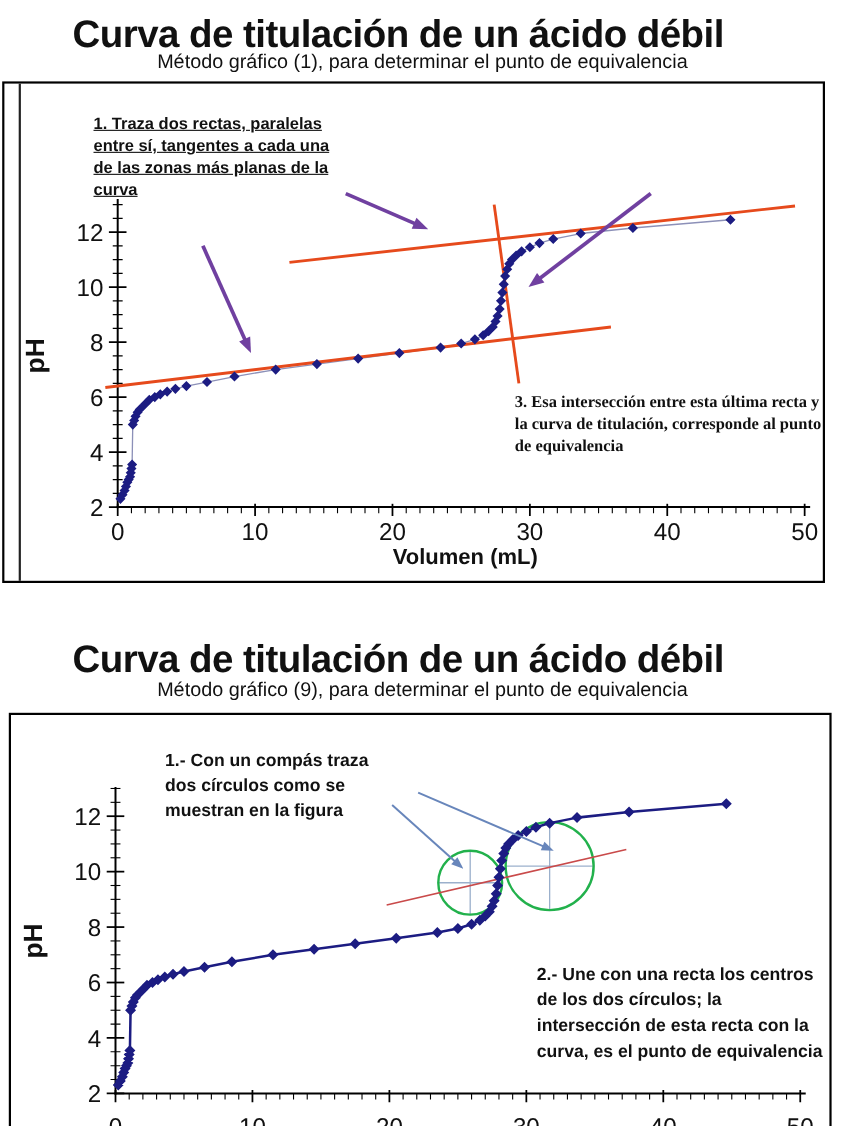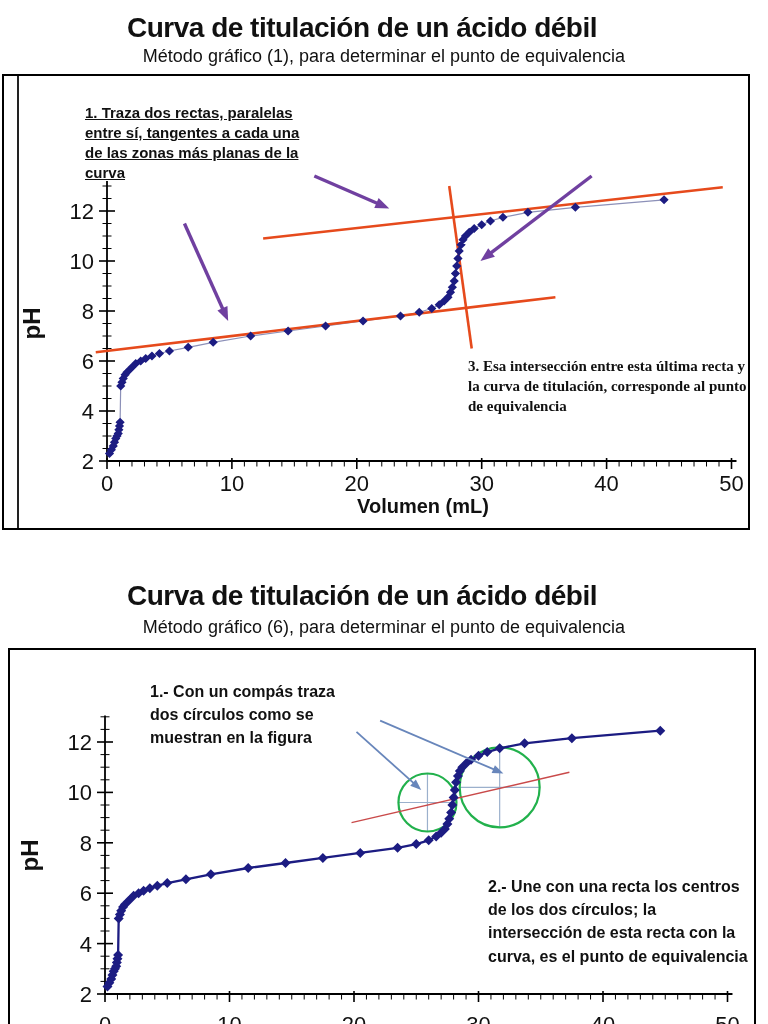--- a/index.html
+++ b/index.html
@@ -2,21 +2,21 @@
 <html><head>
 <meta charset="utf-8">
 <style>
   html,body{margin:0;padding:0;}
   body{
     width:768px;height:1024px;overflow:hidden;background:#ffffff;
     font-family:"Liberation Sans", sans-serif;position:relative;
   }
   .title{
     position:absolute;left:0;width:724px;text-align:center;
-    font-size:28px;font-weight:bold;letter-spacing:-0.5px;color:#111;
+    font-size:35px;font-weight:bold;letter-spacing:-0.5px;color:#111;
   }
   .subtitle{
     position:absolute;left:0;width:768px;text-align:center;
     font-size:18px;font-weight:normal;color:#111;
   }
   .t1{top:12px;}  .s1{top:46px;}
   .t2{top:580px;} .s2{top:617px;}
   .frame{position:absolute;border:2px solid #000;background:#fff;box-sizing:border-box;}
   .f1{left:2px;top:74px;width:748px;height:456px;}
   .f2{left:8px;top:648px;width:748px;height:390px;}
@@ -137,21 +137,21 @@
       <line x1="310.33400000000006" y1="100" x2="374.26472646026133" y2="127.72549519560305" stroke="#7040A0" stroke-width="3.4"></line>
       <polygon points="385.274,132.5 370.2415328349563,131.97566143391714 374.61816223898677,121.88382735582333" fill="#7040A0"></polygon>
       <line x1="587.612" y1="100" x2="485.9835203596958" y2="177.71089473309755" stroke="#7040A0" stroke-width="3.4"></line>
       <polygon points="476.45099999999996,185 484.23143383898145,172.12697202375324 490.91311366697533,180.8651156868077" fill="#7040A0"></polygon>
     </svg>
   <div class="ann" style="left:81px;top:27px;width:230px;text-decoration:underline;">1. Traza dos rectas, paralelas entre sí, tangentes a cada una de las zonas más planas de la curva</div>
   <div class="ann" style="left:464px;top:280px;width:290px;font-family:Liberation Serif, serif;">3. Esa intersección entre esta última recta y la curva de titulación, corresponde al punto de equivalencia</div>
 </div>
 
 <div class="title t2">Curva de titulación de un ácido débil</div>
-<div class="subtitle s2">Método gráfico (6), para determinar el punto de equivalencia</div>
+<div class="subtitle s2">Método gráfico (9), para determinar el punto de equivalencia</div>
 
 <div class="frame f2">
   <svg id="chart2" width="744" height="376">
       <line x1="388.455" y1="152.48000000000002" x2="446.455" y2="152.48000000000002" stroke="#9BB0CC" stroke-width="1.2"></line>
       <line x1="417.455" y1="123.48000000000002" x2="417.455" y2="181.48000000000002" stroke="#9BB0CC" stroke-width="1.2"></line>
       <circle cx="417.455" cy="152.48000000000002" r="29" fill="none" stroke="#22B14C" stroke-width="2.2"></circle>
       <line x1="449.66499999999996" y1="137.36" x2="529.665" y2="137.36" stroke="#9BB0CC" stroke-width="1.2"></line>
       <line x1="489.66499999999996" y1="97.36000000000001" x2="489.66499999999996" y2="177.36" stroke="#9BB0CC" stroke-width="1.2"></line>
       <circle cx="489.66499999999996" cy="137.36" r="40" fill="none" stroke="#22B14C" stroke-width="2.2"></circle>
       <line x1="341.51" y1="172.64" x2="559.385" y2="122.23999999999998" stroke="#C94A4A" stroke-width="1.4"></line>

